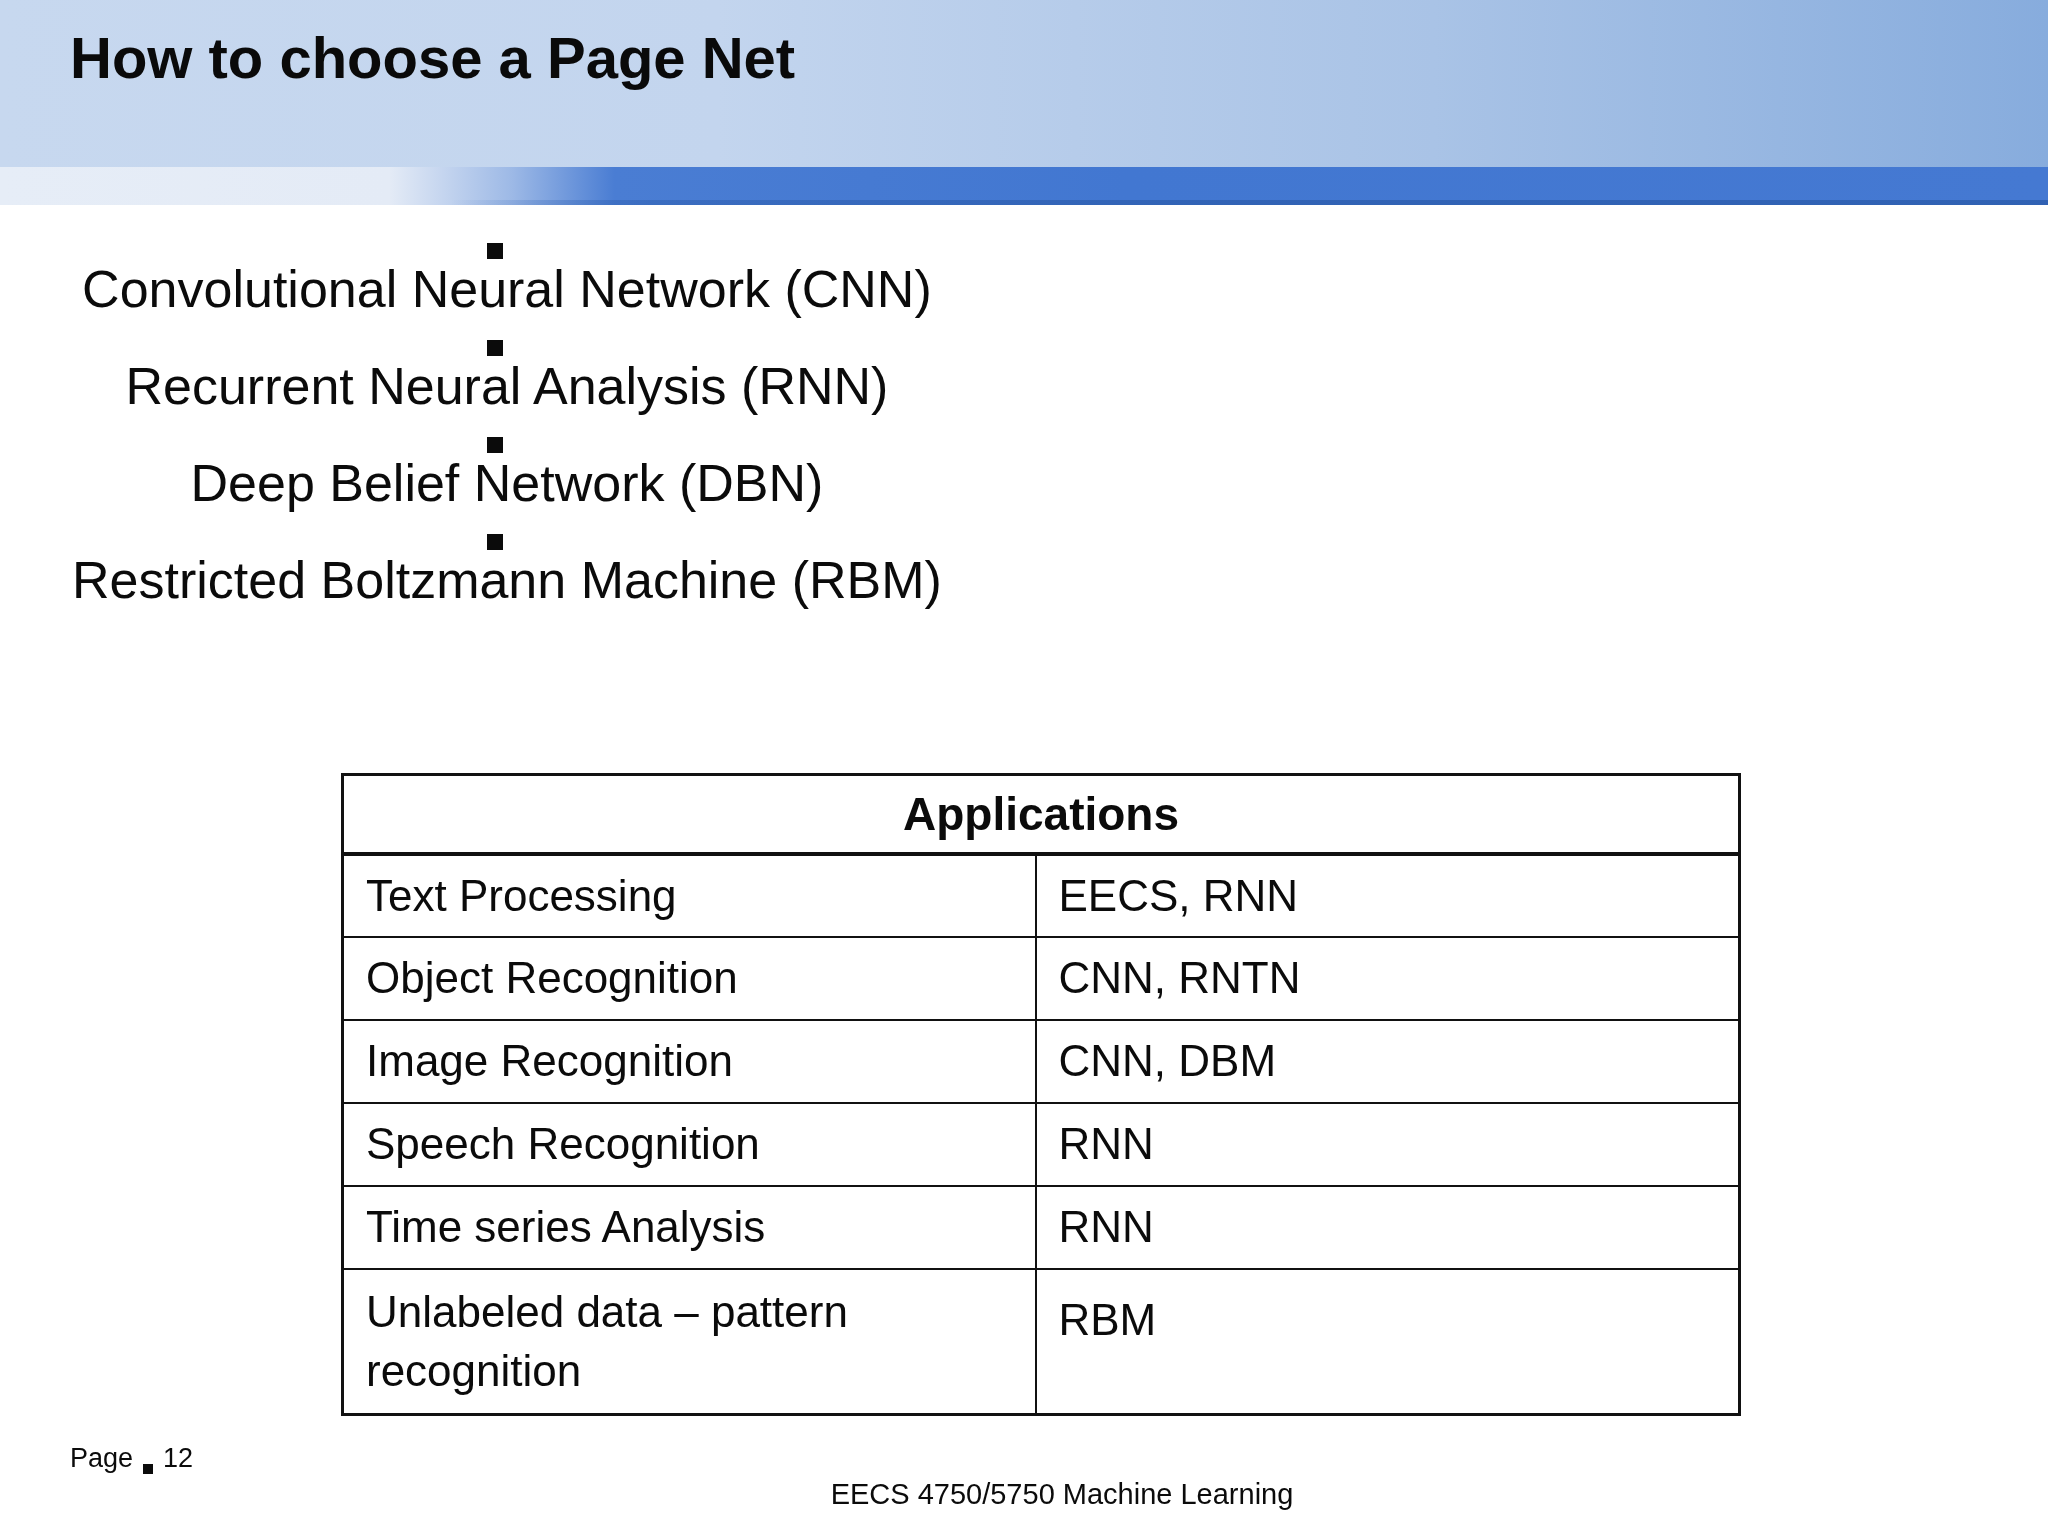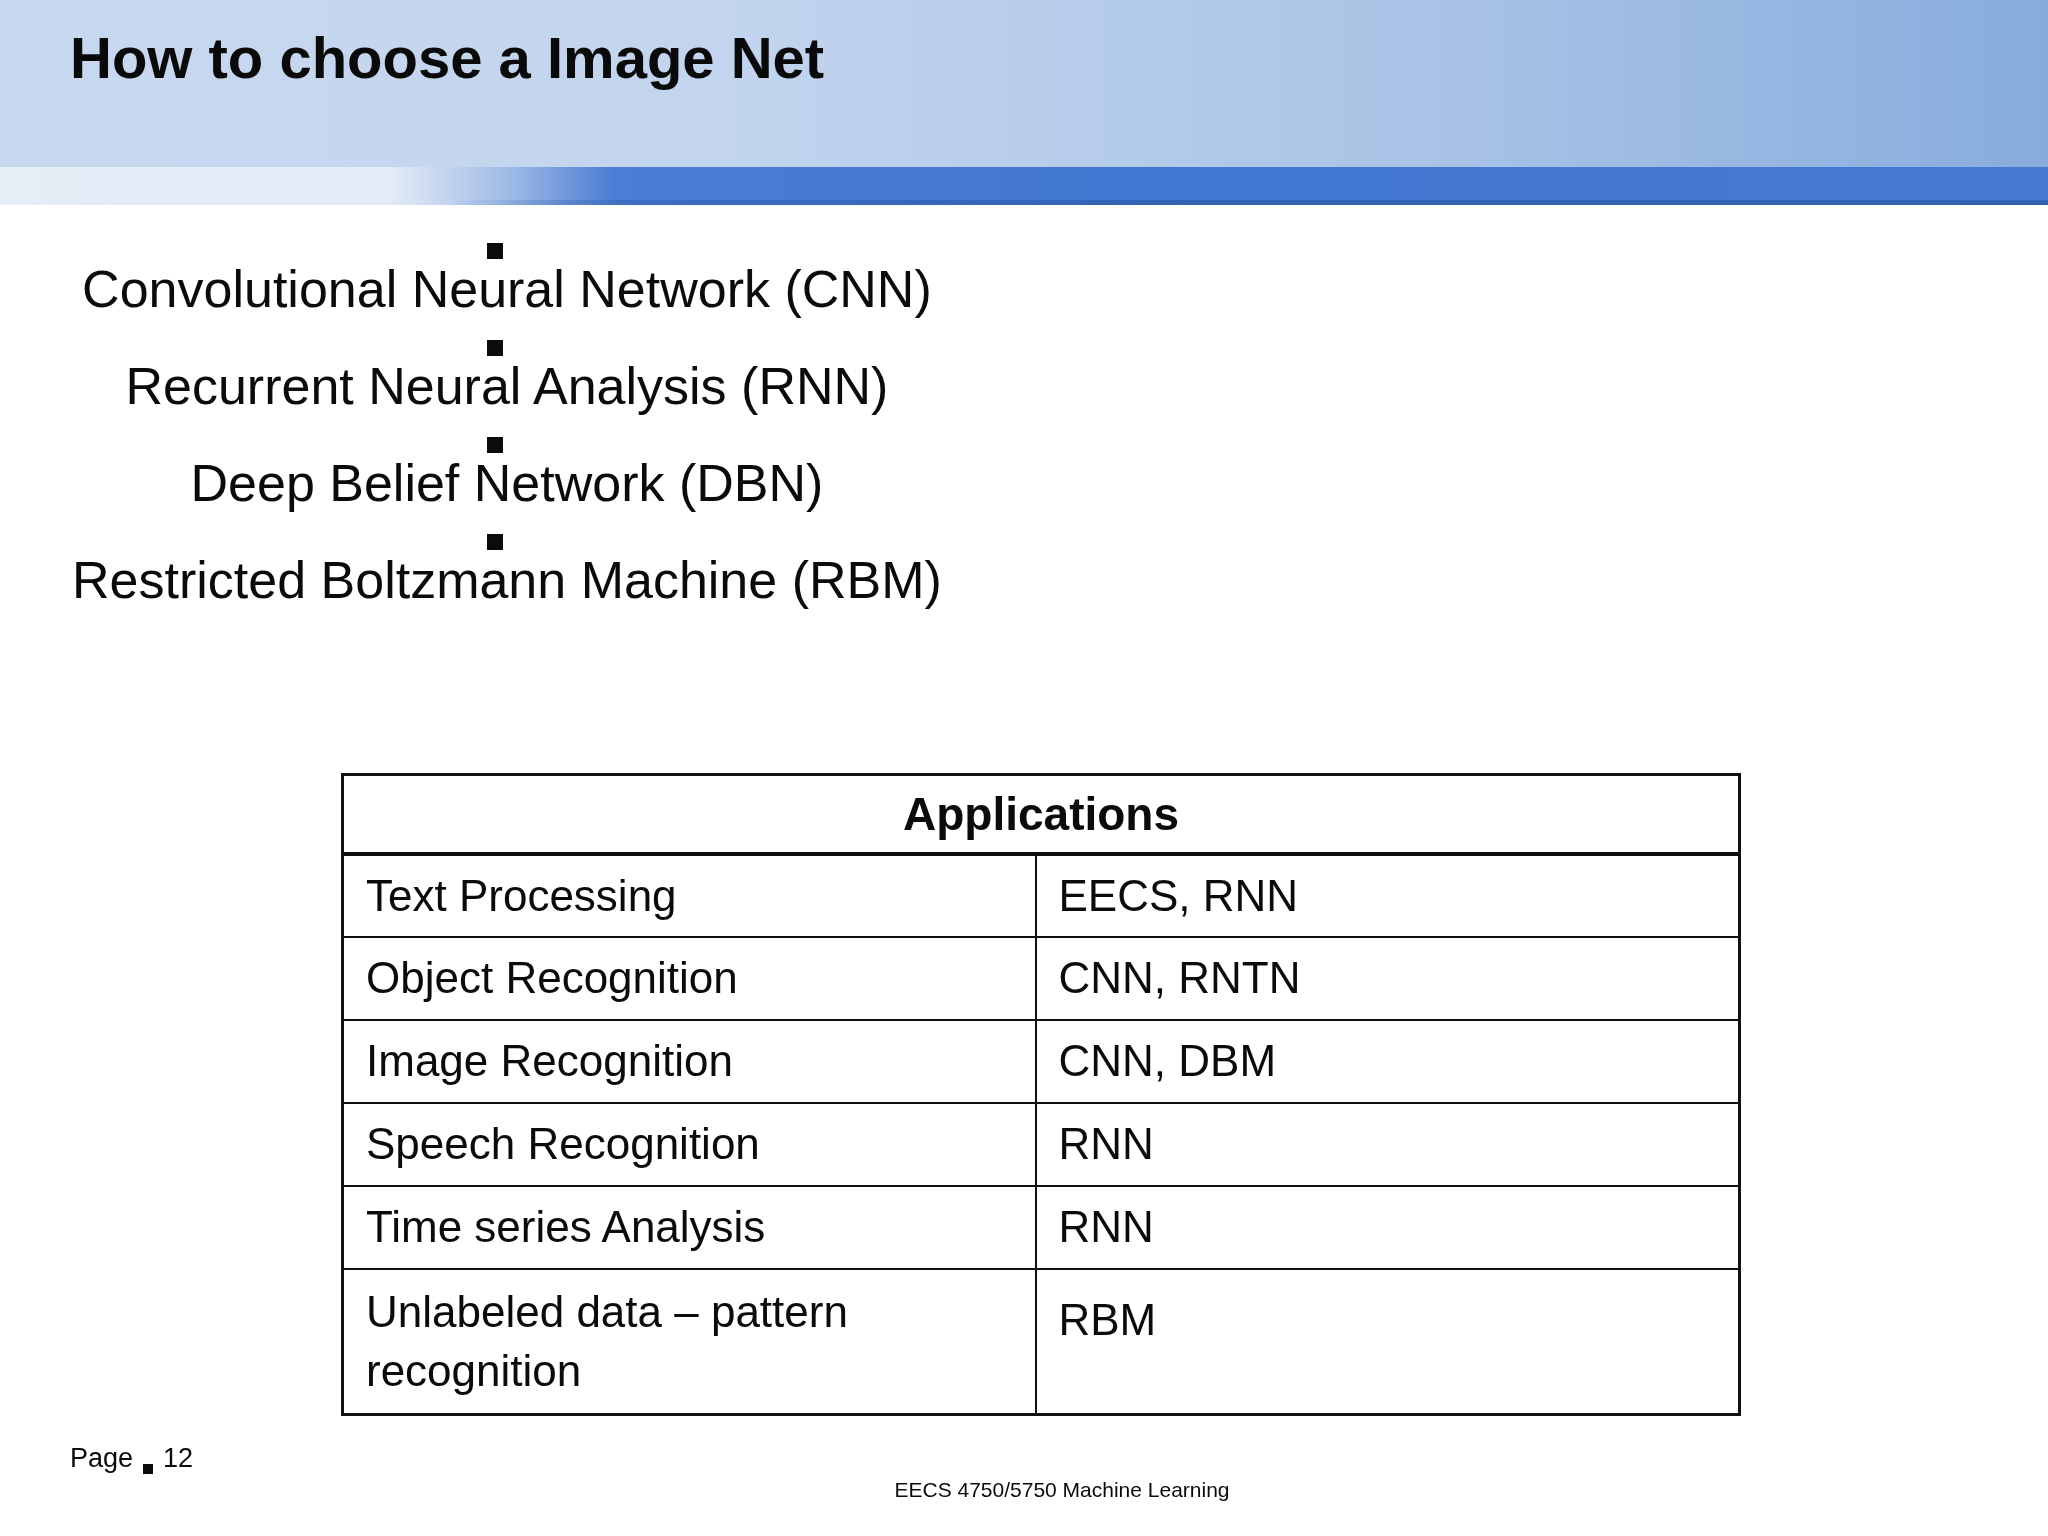--- a/index.html
+++ b/index.html
@@ -126,31 +126,31 @@
     background: #0b0b0b;
     margin: 3px 10px 0 10px;
   }
   .course-name {
     position: absolute;
     left: 0;
     top: 1478px;
     width: 2048px;
     padding-left: 76px;
     text-align: center;
-    font-size: 21px;
+    font-size: 29px;
     color: #0b0b0b;
   }
 </style>
 </head>
 <body>
 
 <div class="slide">
 
   <header class="slide-header">
-    <h1 class="slide-title">How to choose a Image Net</h1>
+    <h1 class="slide-title">How to choose a Page Net</h1>
   </header>
   <div class="header-stripe">
     <div class="header-stripe-edge"></div>
   </div>
 
   <ul class="bullet-list">
     <li class="bullet-item">
       <span class="bullet-marker"></span>
       <span>Convolutional Neural Network (CNN)</span>
     </li>

